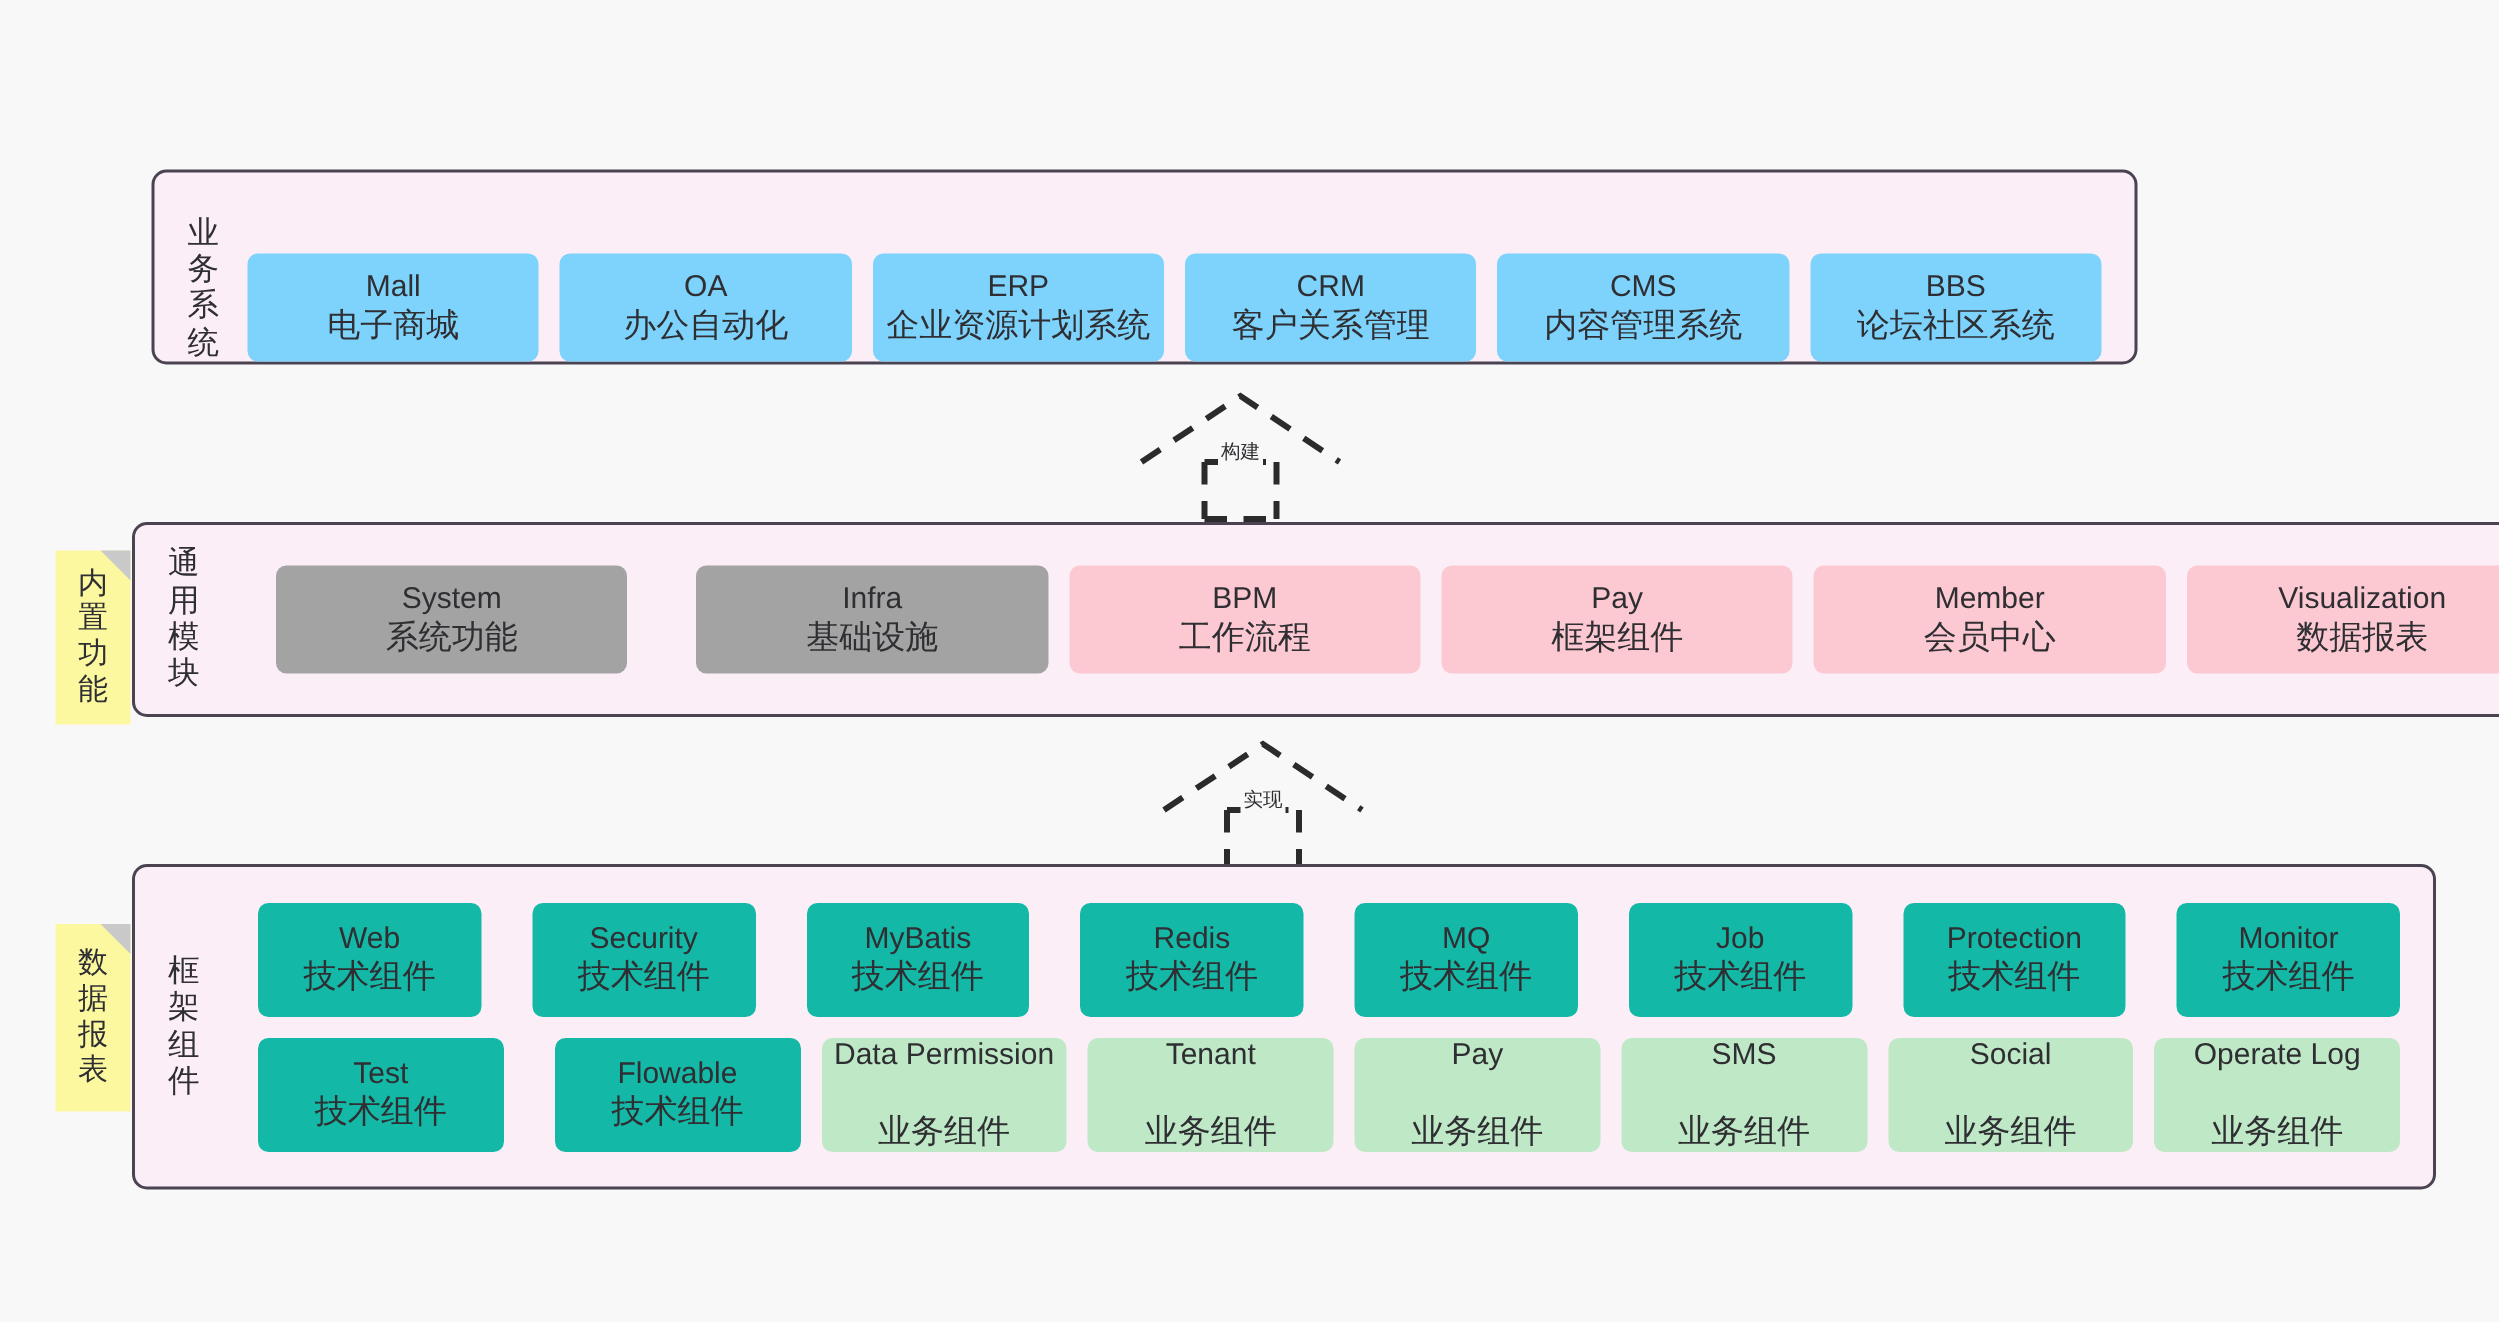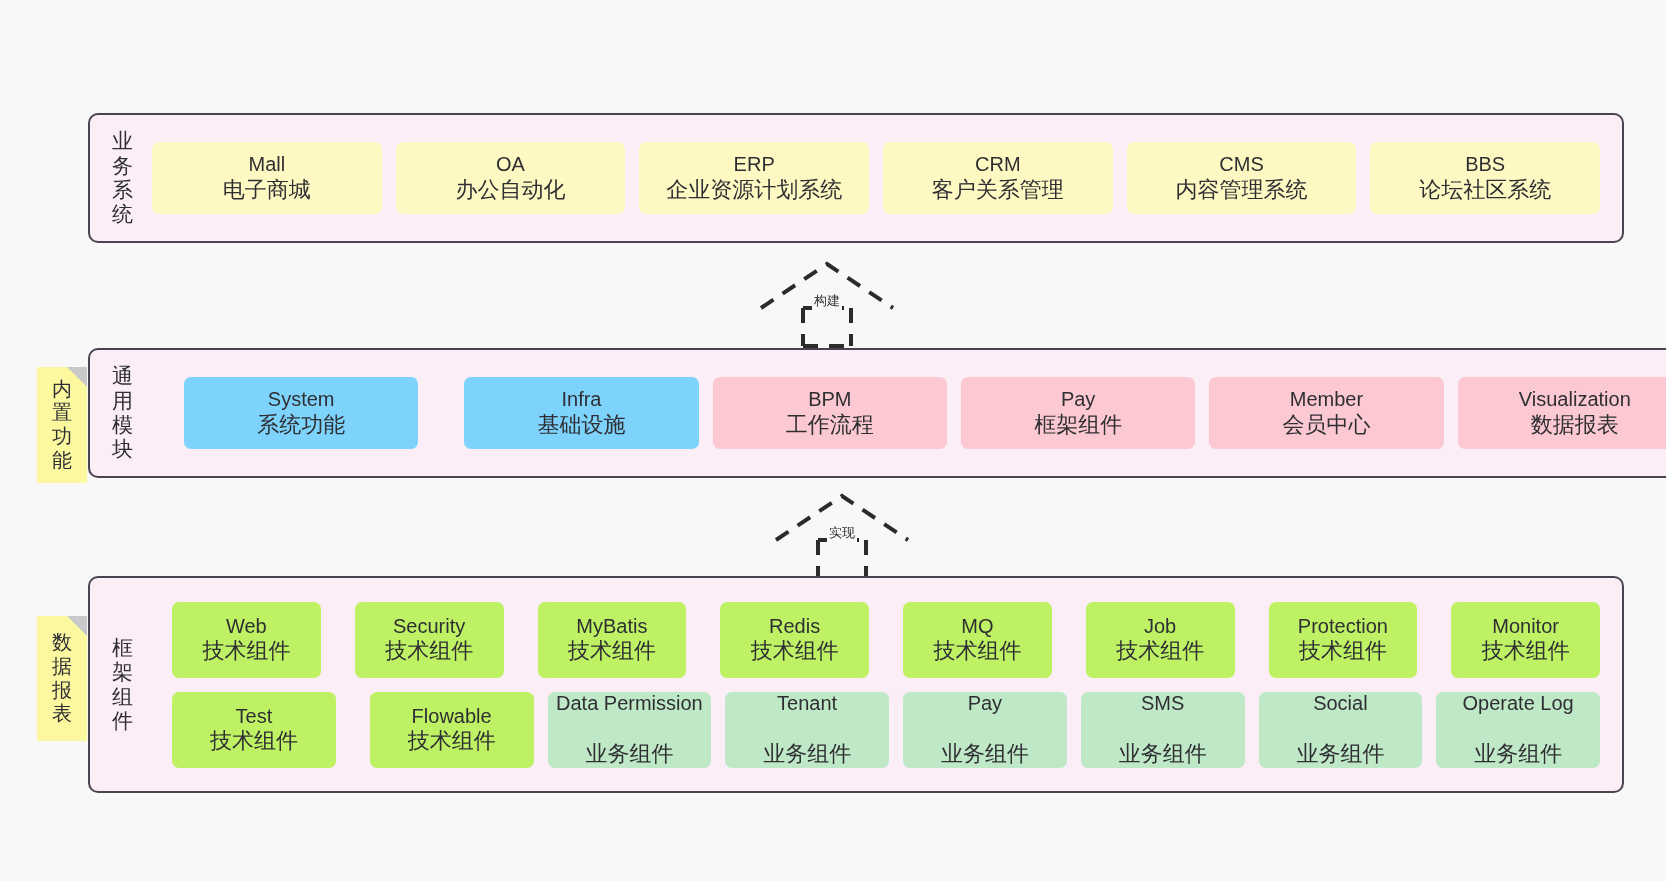--- a/index.html
+++ b/index.html
@@ -58,28 +58,28 @@
     justify-content:center;
     text-align:center;
     box-sizing:border-box;
     padding:6px 4px;
     line-height:1.22;
   }
   .cell .en{font-size:20px;color:#2f2f33;}
   .cell .cn{font-size:22px;color:#2f2f33;}
 
   
-  .c-blue{background:#fef9c3;}
-  .c-red{background:#7dd3fc;margin-left:32px;}
+  .c-blue{background:#7dd3fc;}
+  .c-red{background:#a3a3a3;margin-left:32px;}
   .c-pink{background:#fcc9d2;}
-  .c-green{background:#bef264;margin-left:20px;}
+  .c-green{background:#14b8a6;margin-left:20px;}
   .c-lgreen{background:#bfe8c7;gap:26px;}
 
   
-  #layer-business{left:88px;top:113px;width:1536px;height:130px;}
+  #layer-business{left:101px;top:113px;width:1324px;height:130px;align-items:flex-end;}
   #layer-business .cell{height:72px;}
 
   #layer-common{left:88px;top:348px;width:1628px;height:130px;}
   #layer-common .cell{height:72px;}
 
   #layer-framework{left:88px;top:576px;width:1536px;height:217px;}
   #layer-framework .cell{height:76px;}
 
   
   .arrow{position:absolute;}

